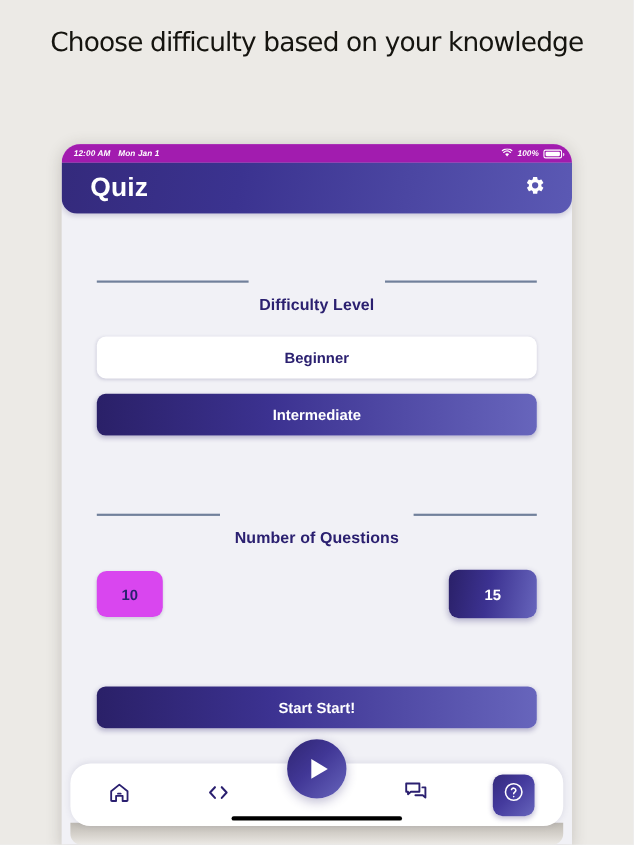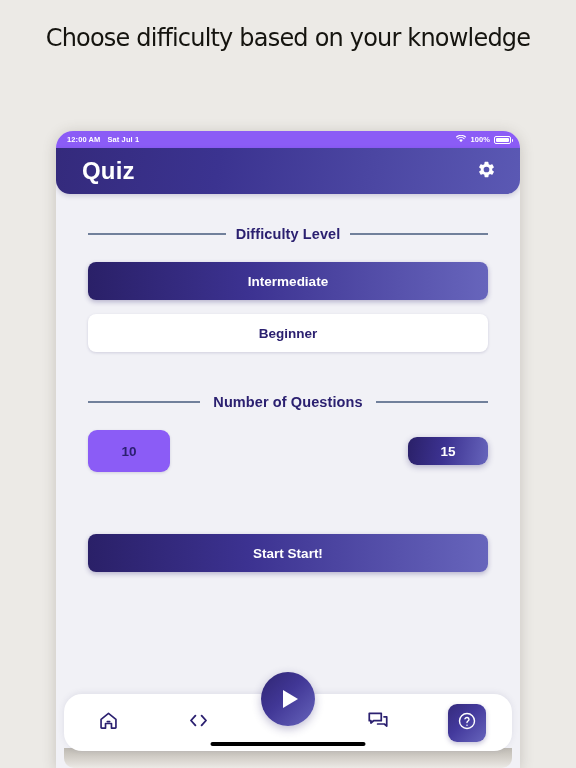--- a/index.html
+++ b/index.html
@@ -39,29 +39,30 @@
     height: 637px;
     border-radius: 17px 17px 0 0;
     background: #f1f1f6;
     overflow: hidden;
     box-shadow: 0 2px 14px rgba(70,60,50,0.22);
   }
 
   
   .statusbar {
     height: 17px;
-    background: #8b5cf6;
+    background: #a21caf;
     color: #ffffff;
     display: flex;
     align-items: center;
     justify-content: space-between;
     padding: 0 9px 0 11px;
     font-size: 7.5px;
     font-weight: bold;
     letter-spacing: 0.1px;
+    font-style: italic;
   }
   .status-left { display: flex; align-items: center; gap: 7px; }
   .status-right { display: flex; align-items: center; gap: 4px; }
   .wifi-icon { display: block; }
   .batt {
     width: 17px; height: 8px;
     border: 1px solid #ffffff;
     border-radius: 2px;
     position: relative;
     box-sizing: border-box;
@@ -122,20 +123,21 @@
     flex: 1 1 auto;
     height: 1.5px;
     background: #71809b;
   }
   .section-head .label {
     color: #2b2070;
     font-size: 14.5px;
     font-weight: bold;
     letter-spacing: 0.1px;
     white-space: nowrap;
+    margin-top: 44px;
   }
 
   .choice-btn {
     height: 38px;
     border-radius: 8px;
     background: #ffffff;
     display: flex;
     align-items: center;
     justify-content: center;
     color: #2b2070;
@@ -151,36 +153,36 @@
     box-shadow: 0 2px 5px rgba(45,35,110,0.30);
   }
 
   .qrow {
     display: flex;
     align-items: center;
     justify-content: space-between;
     margin-top: 4px;
   }
   .qbtn {
-    width: 82px;
+    width: 60px;
     height: 42px;
     border-radius: 9px;
-    background: #8b5cf6;
+    background: #d946ef;
     display: flex;
     align-items: center;
     justify-content: center;
     color: #2b2070;
     font-size: 13.5px;
     font-weight: bold;
     cursor: pointer;
     box-shadow: 0 1px 3px rgba(60,55,110,0.18);
   }
   .qbtn.selected {
     width: 80px;
-    height: 28px;
+    height: 44px;
     background: linear-gradient(100deg, #2a2068 0%, #3c3291 45%, #6765bc 100%);
     color: #ffffff;
     box-shadow: 0 2px 6px rgba(45,35,110,0.32);
   }
 
   .start-btn {
     margin-top: 62px;
     height: 38px;
     border-radius: 8px;
     background: linear-gradient(90deg, #2a2068 0%, #3c3291 40%, #6765bc 100%);
@@ -281,21 +283,21 @@
 </head>
 <body>
 
 <div class="headline">Choose difficulty based on your knowledge</div>
 
 <div class="device">
 
   <div class="statusbar">
     <div class="status-left">
       <span>12:00 AM</span>
-      <span>Sat Jul 1</span>
+      <span>Mon Jan 1</span>
     </div>
     <div class="status-right">
       <span class="wifi-icon">
         <svg width="10" height="8" viewBox="0 0 10 8">
           <path d="M5 7.2 L3.2 5.1 a2.8 2.8 0 0 1 3.6 0 Z" fill="#fff"></path>
           <path d="M1.9 3.6 a4.7 4.7 0 0 1 6.2 0" stroke="#fff" stroke-width="1.1" fill="none" stroke-linecap="round"></path>
           <path d="M0.5 2.0 a7 7 0 0 1 9 0" stroke="#fff" stroke-width="1.1" fill="none" stroke-linecap="round"></path>
         </svg>
       </span>
       <span>100%</span>
@@ -315,25 +317,25 @@
   </div>
 
   <div class="content">
 
     <div class="section-head">
       <span class="rule"></span>
       <span class="label">Difficulty Level</span>
       <span class="rule"></span>
     </div>
 
+    <div class="choice-btn">
+      <span>Beginner</span>
+    </div>
     <div class="choice-btn selected">
       <span>Intermediate</span>
-    </div>
-    <div class="choice-btn">
-      <span>Beginner</span>
     </div>
 
     <div class="section-head" style="margin-top:42px;gap:13px;">
       <span class="rule"></span>
       <span class="label">Number of Questions</span>
       <span class="rule"></span>
     </div>
 
     <div class="qrow">
       <div class="qbtn">

